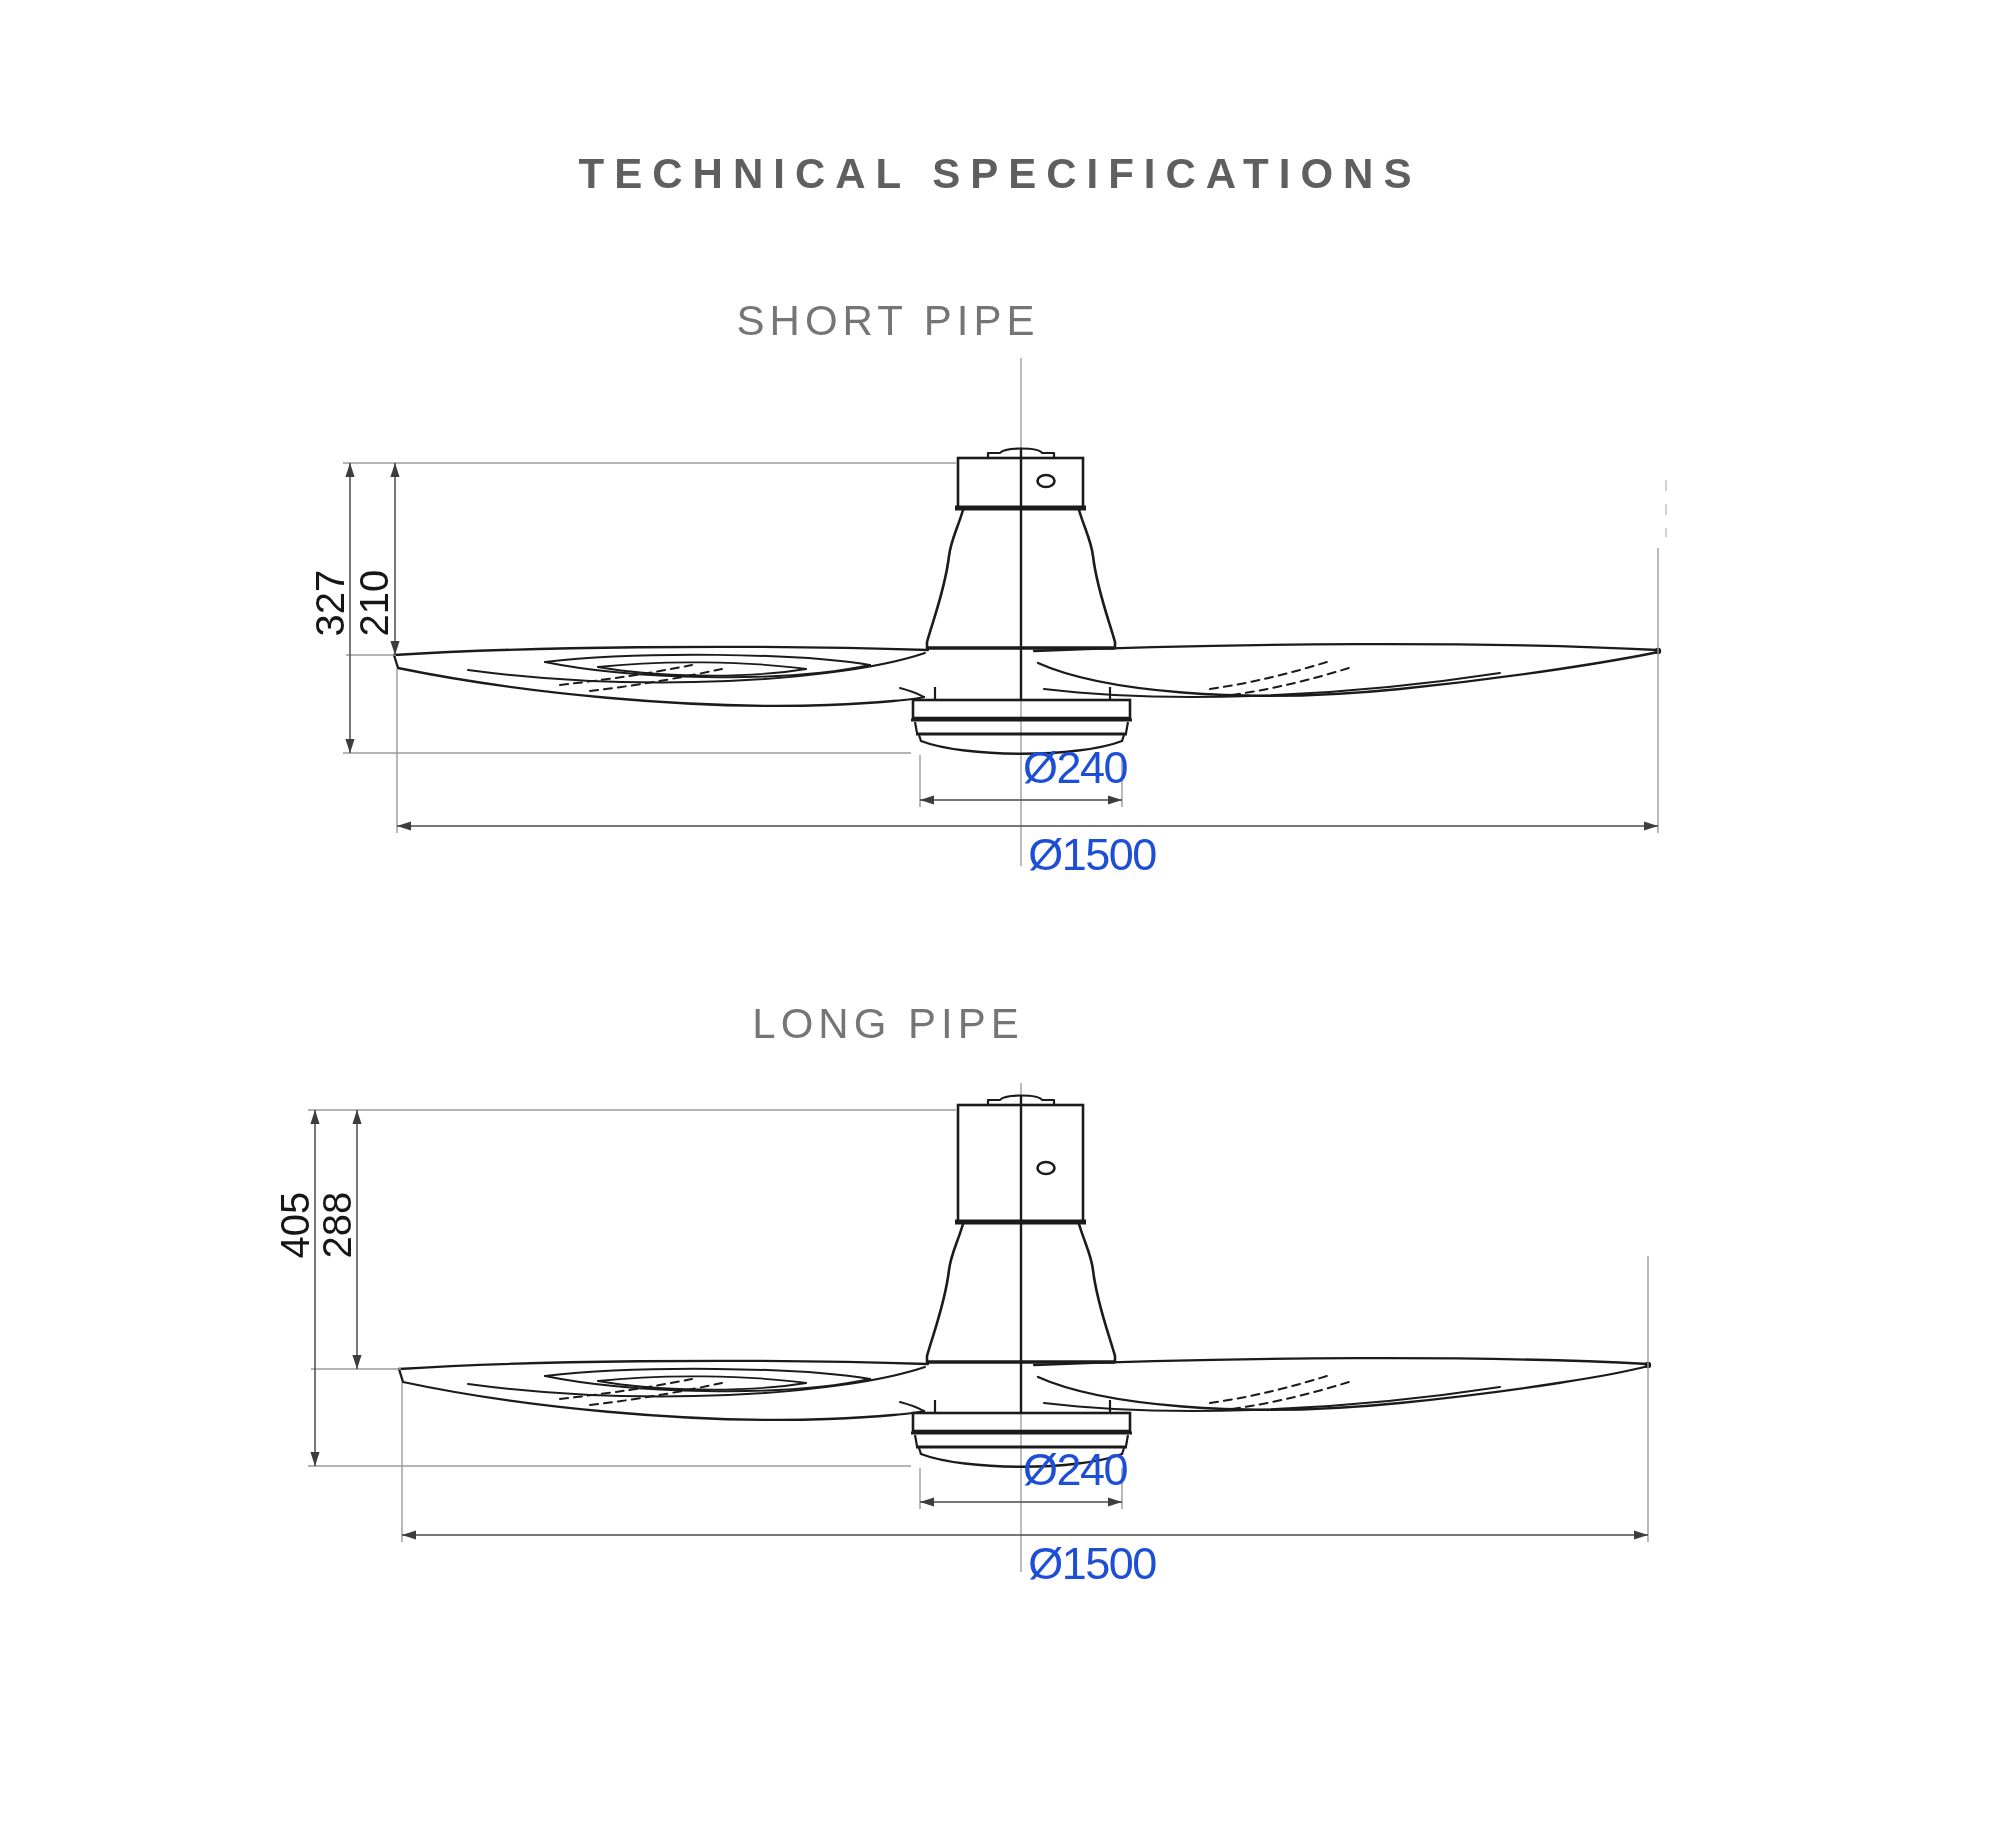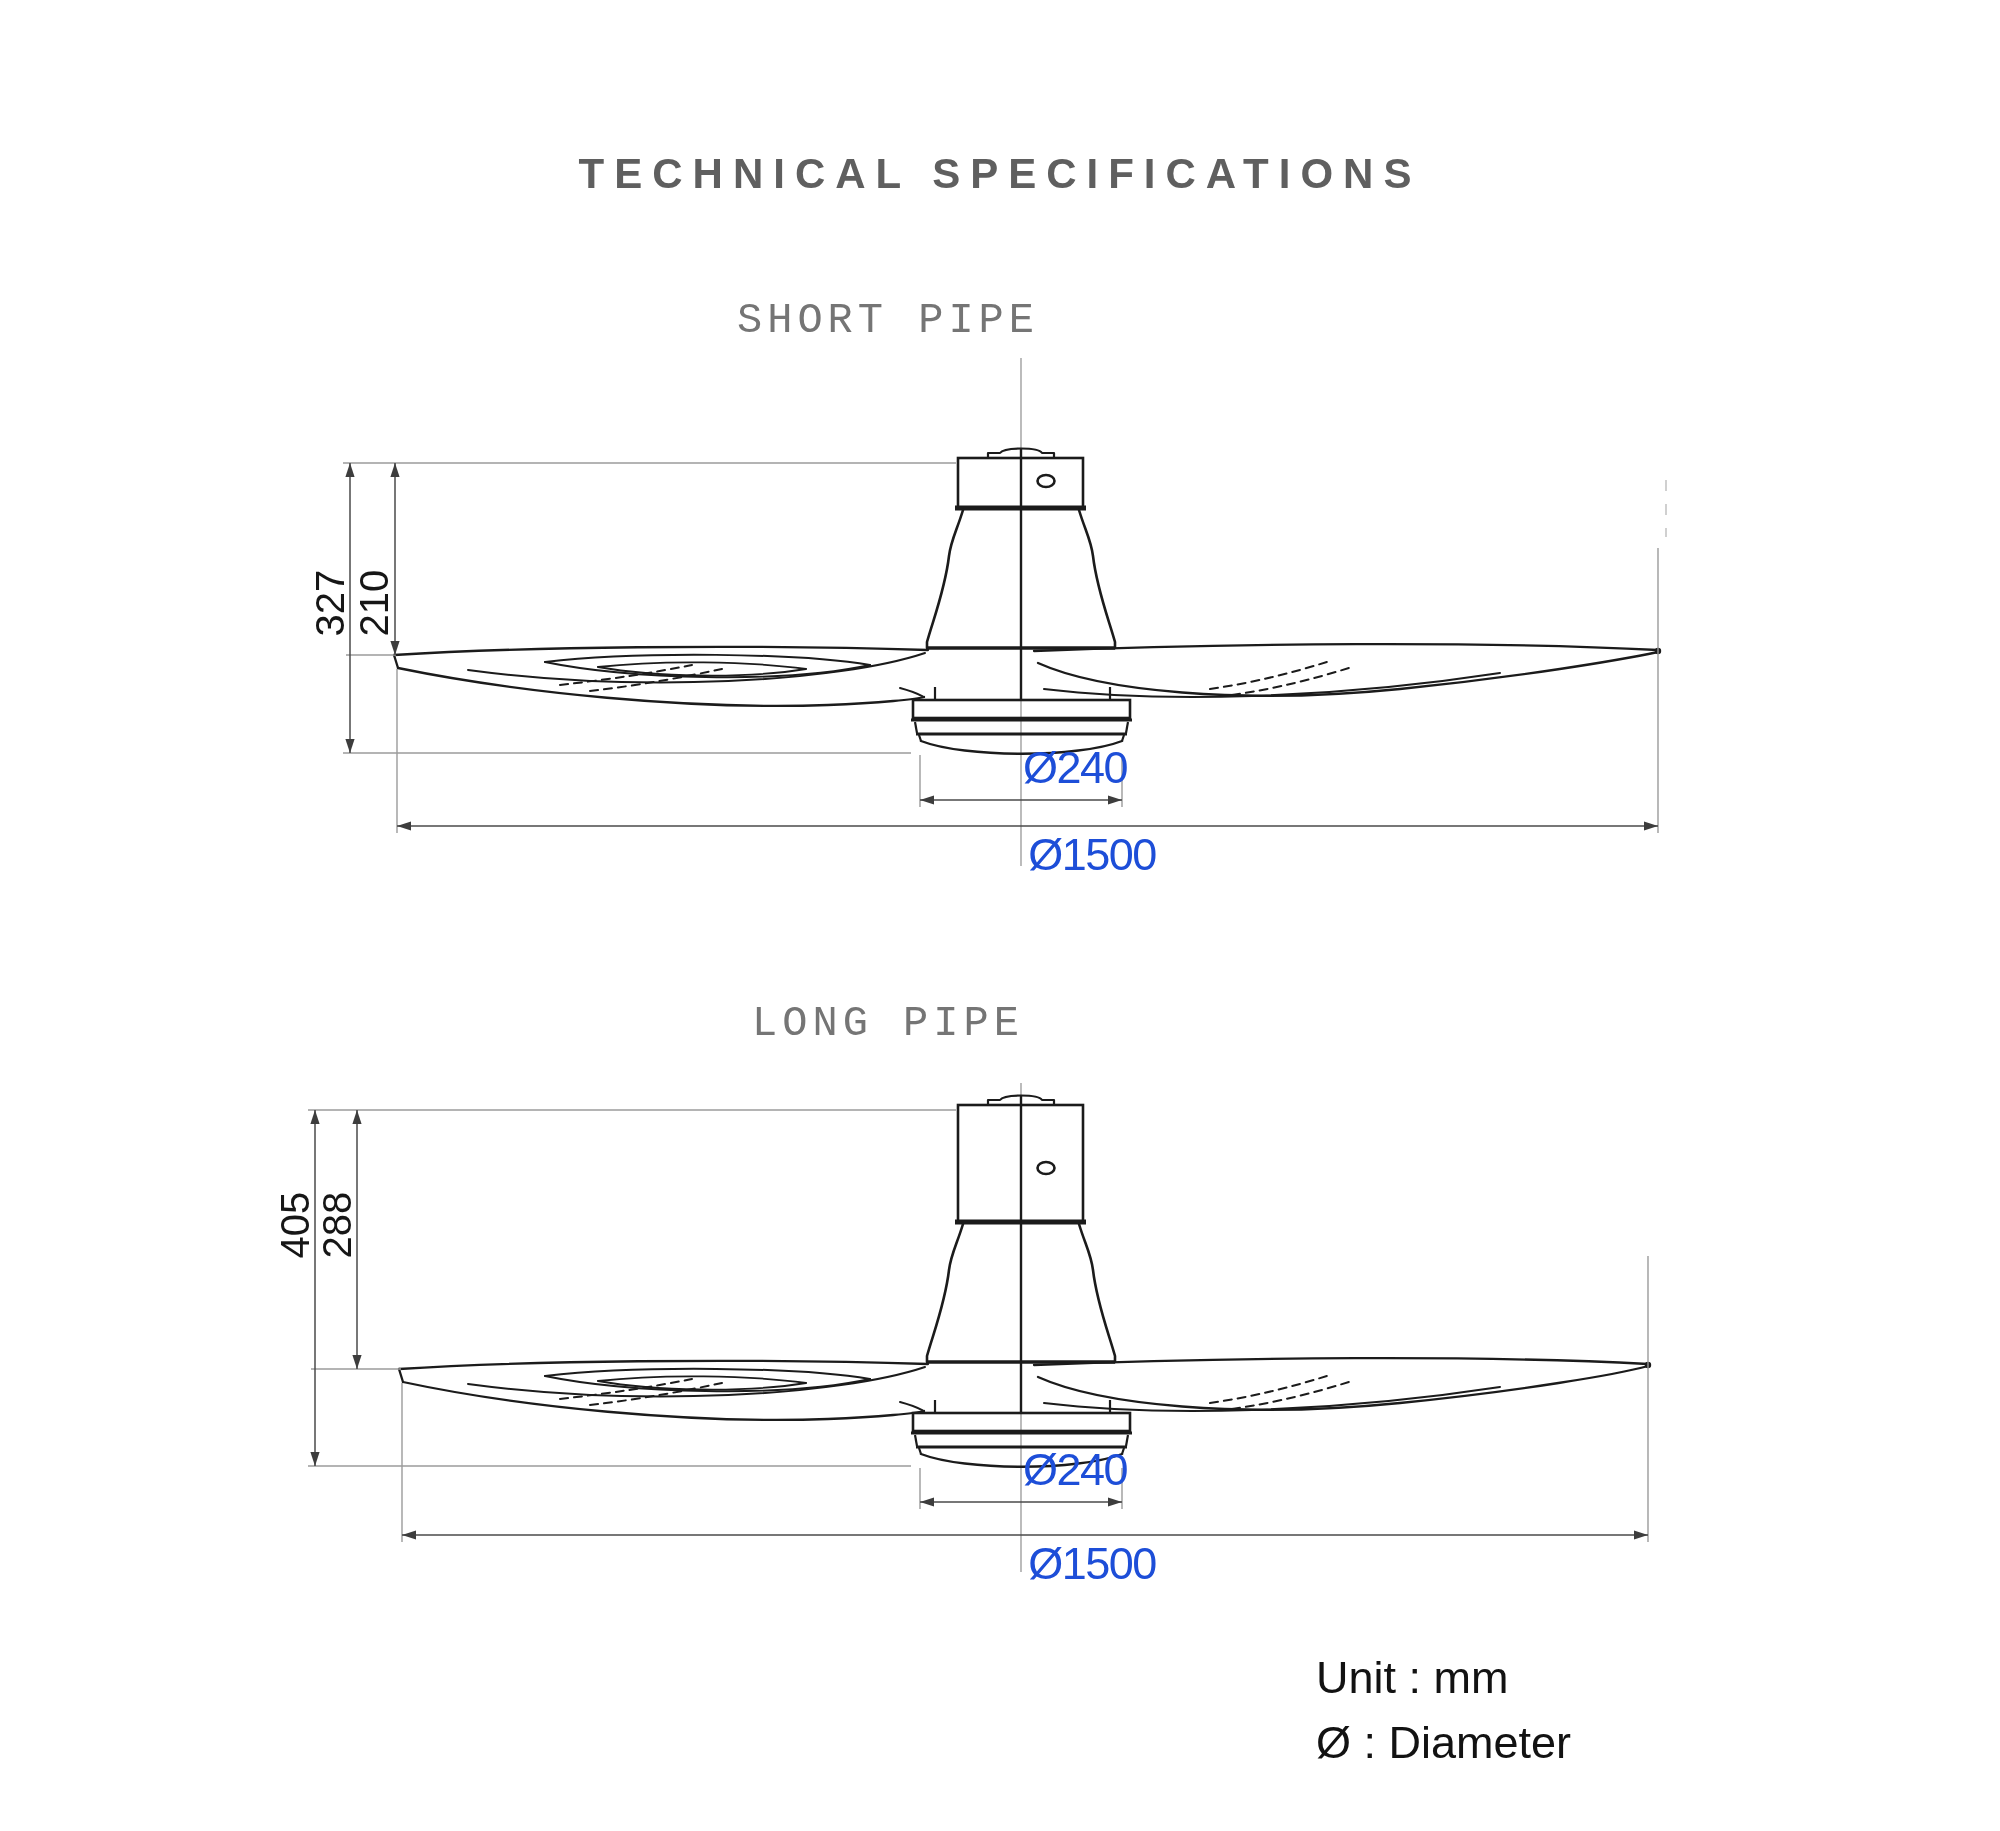--- a/index.html
+++ b/index.html
@@ -13,21 +13,20 @@
   .page-title{
     position:absolute;left:0;top:150px;width:2000px;
     text-align:center;
     font-size:42px;font-weight:700;letter-spacing:10px;
     color:#5f5f5f;
   }
   .diagram-title{
     position:absolute;left:0;width:1776px;text-align:center;
     font-size:42px;font-weight:400;letter-spacing:5px;
     color:#757575;
-    font-family:Liberation Mono, monospace;
   }
   .diagram-title.short{top:297px;}
   .diagram-title.long{top:1000px;}
   #drawing{position:absolute;left:0;top:0;}
   .dim-v{
     position:absolute;
     transform:translate(-50%,-50%) rotate(-90deg);
     font-size:40px;color:#161616;white-space:nowrap;letter-spacing:0px;
   }
   .dim-h{
@@ -167,18 +166,14 @@
   <div class="dim-v" style="left:330px;top:603px;">327</div>
   <div class="dim-v" style="left:374px;top:603px;">210</div>
   <div class="dim-h" style="left:1075px;top:768px;">Ø240</div>
   <div class="dim-h" style="left:1092px;top:855px;">Ø1500</div>
 
   <div class="dim-v" style="left:295px;top:1225px;">405</div>
   <div class="dim-v" style="left:337px;top:1225px;">288</div>
   <div class="dim-h" style="left:1075px;top:1470px;">Ø240</div>
   <div class="dim-h" style="left:1092px;top:1564px;">Ø1500</div>
 
-  <div class="legend">
-    <div>Unit : mm</div>
-    <div>Ø : Diameter</div>
-  </div>
 
 </div>
 
 </body></html>

